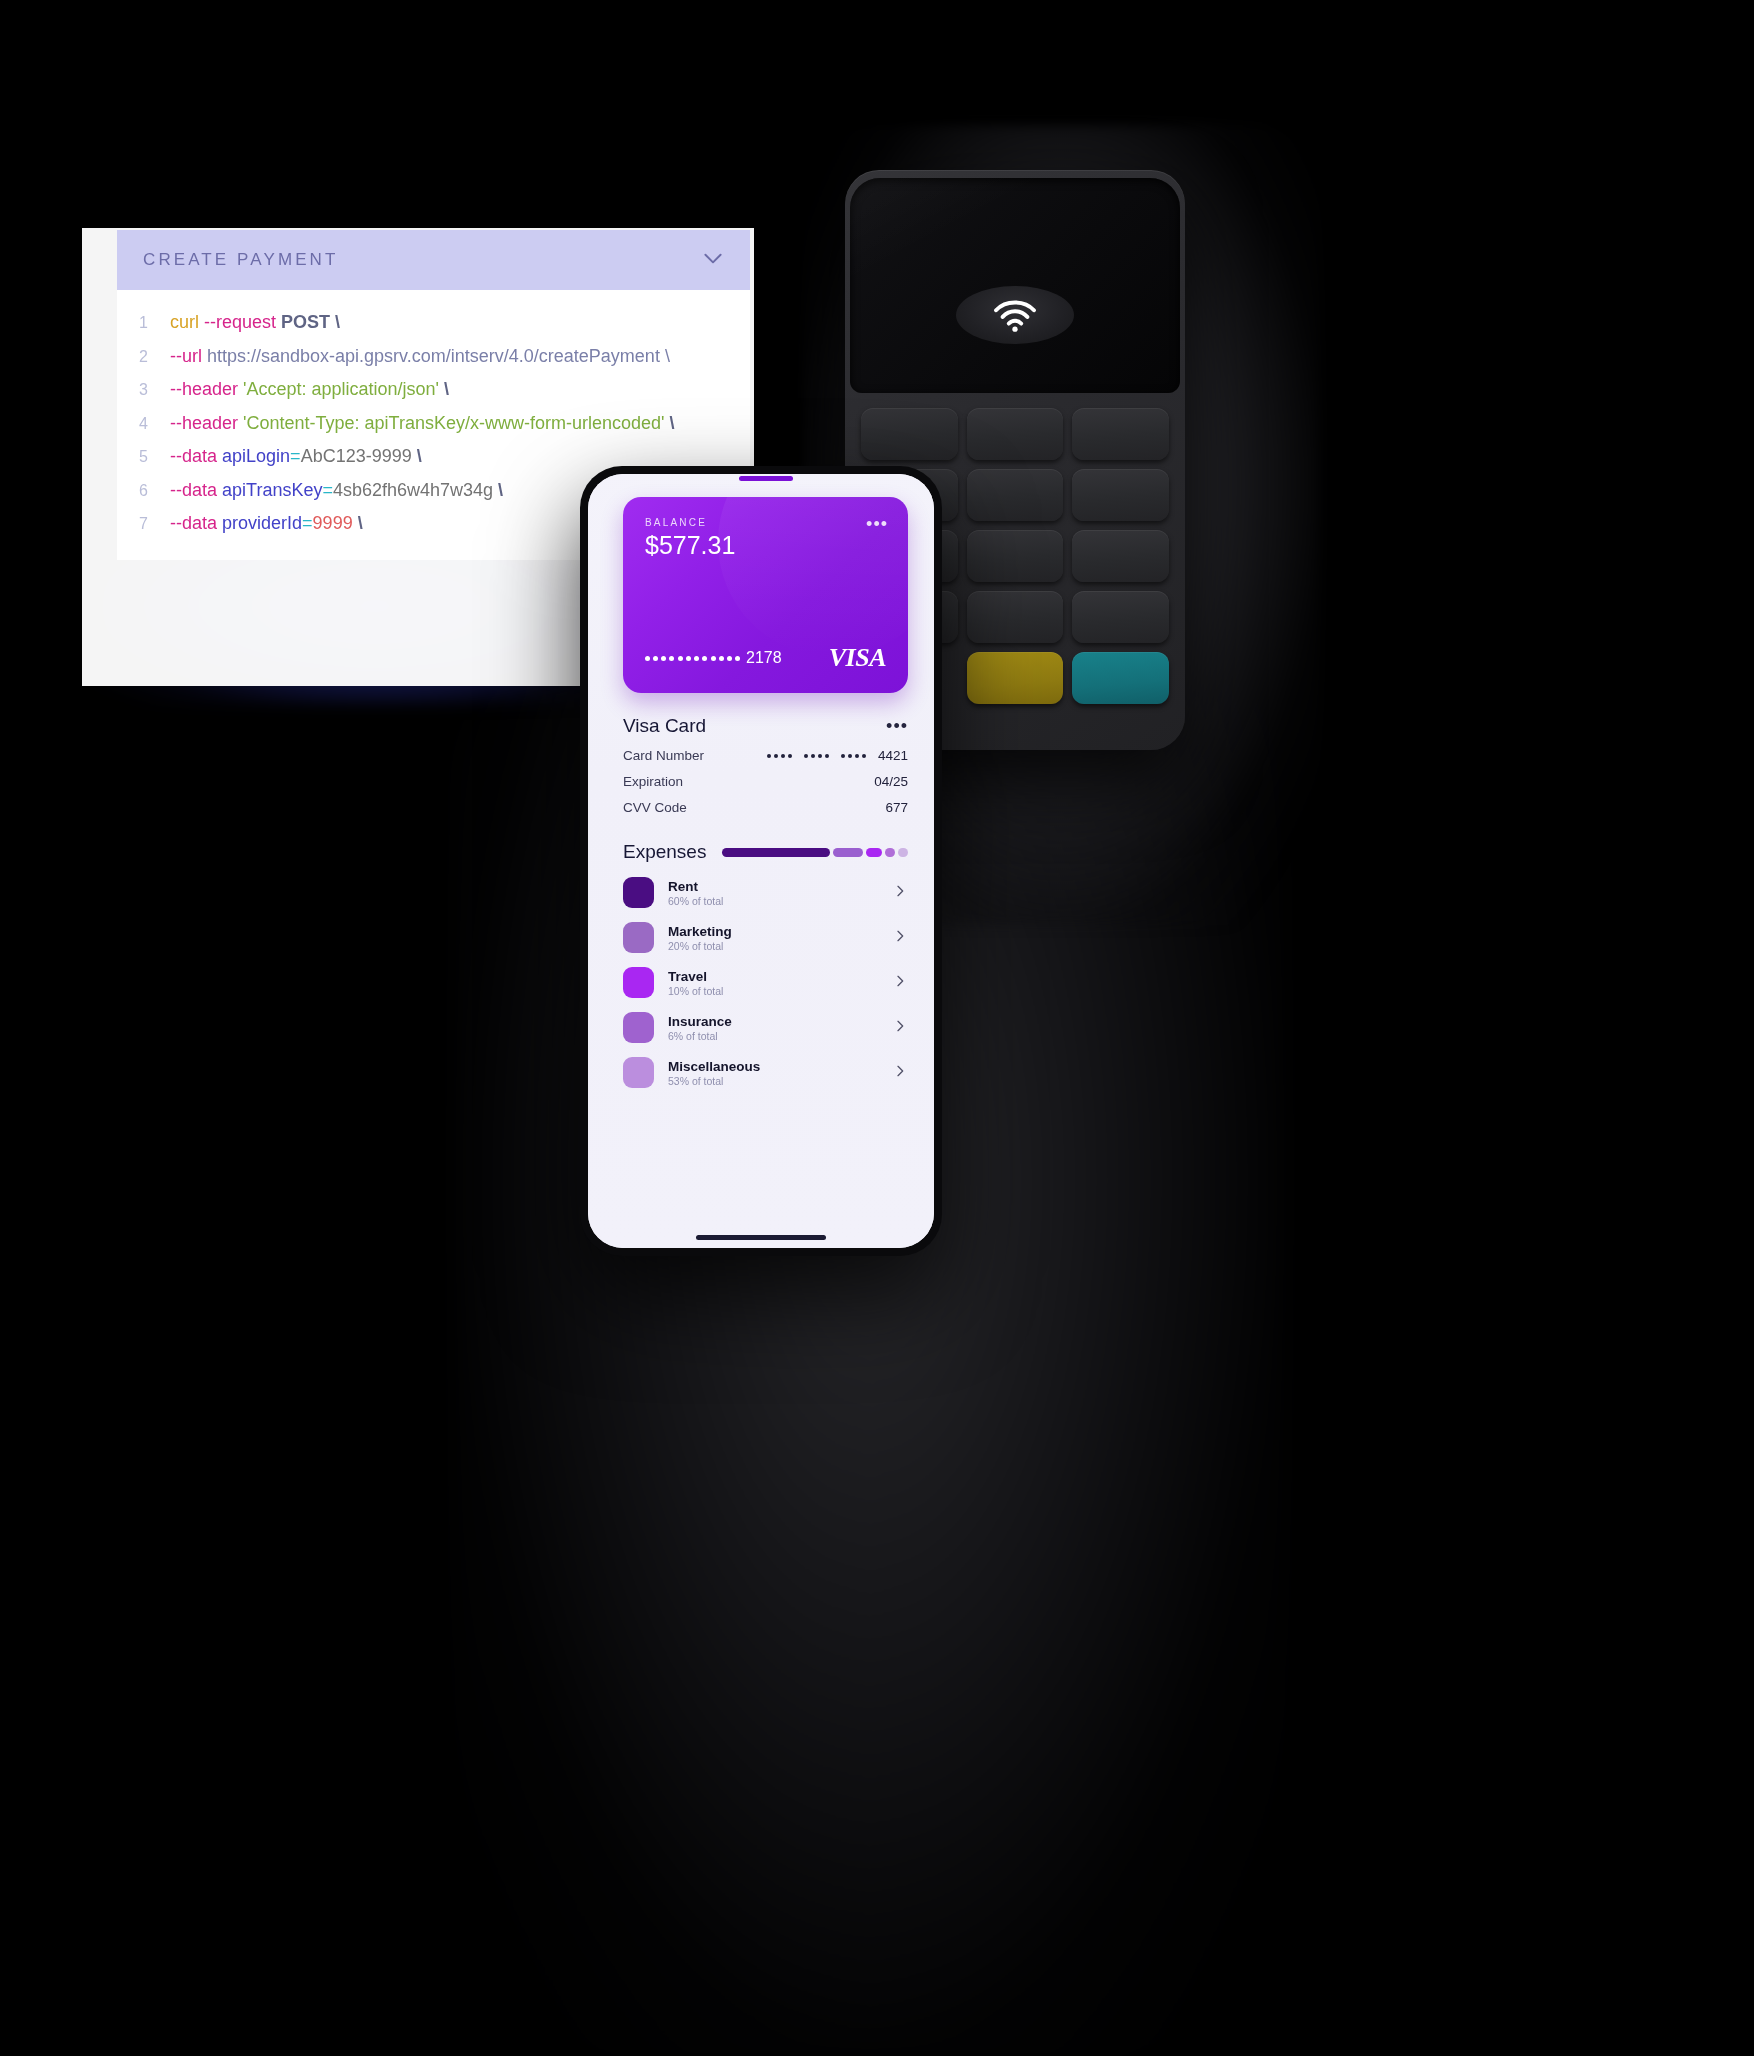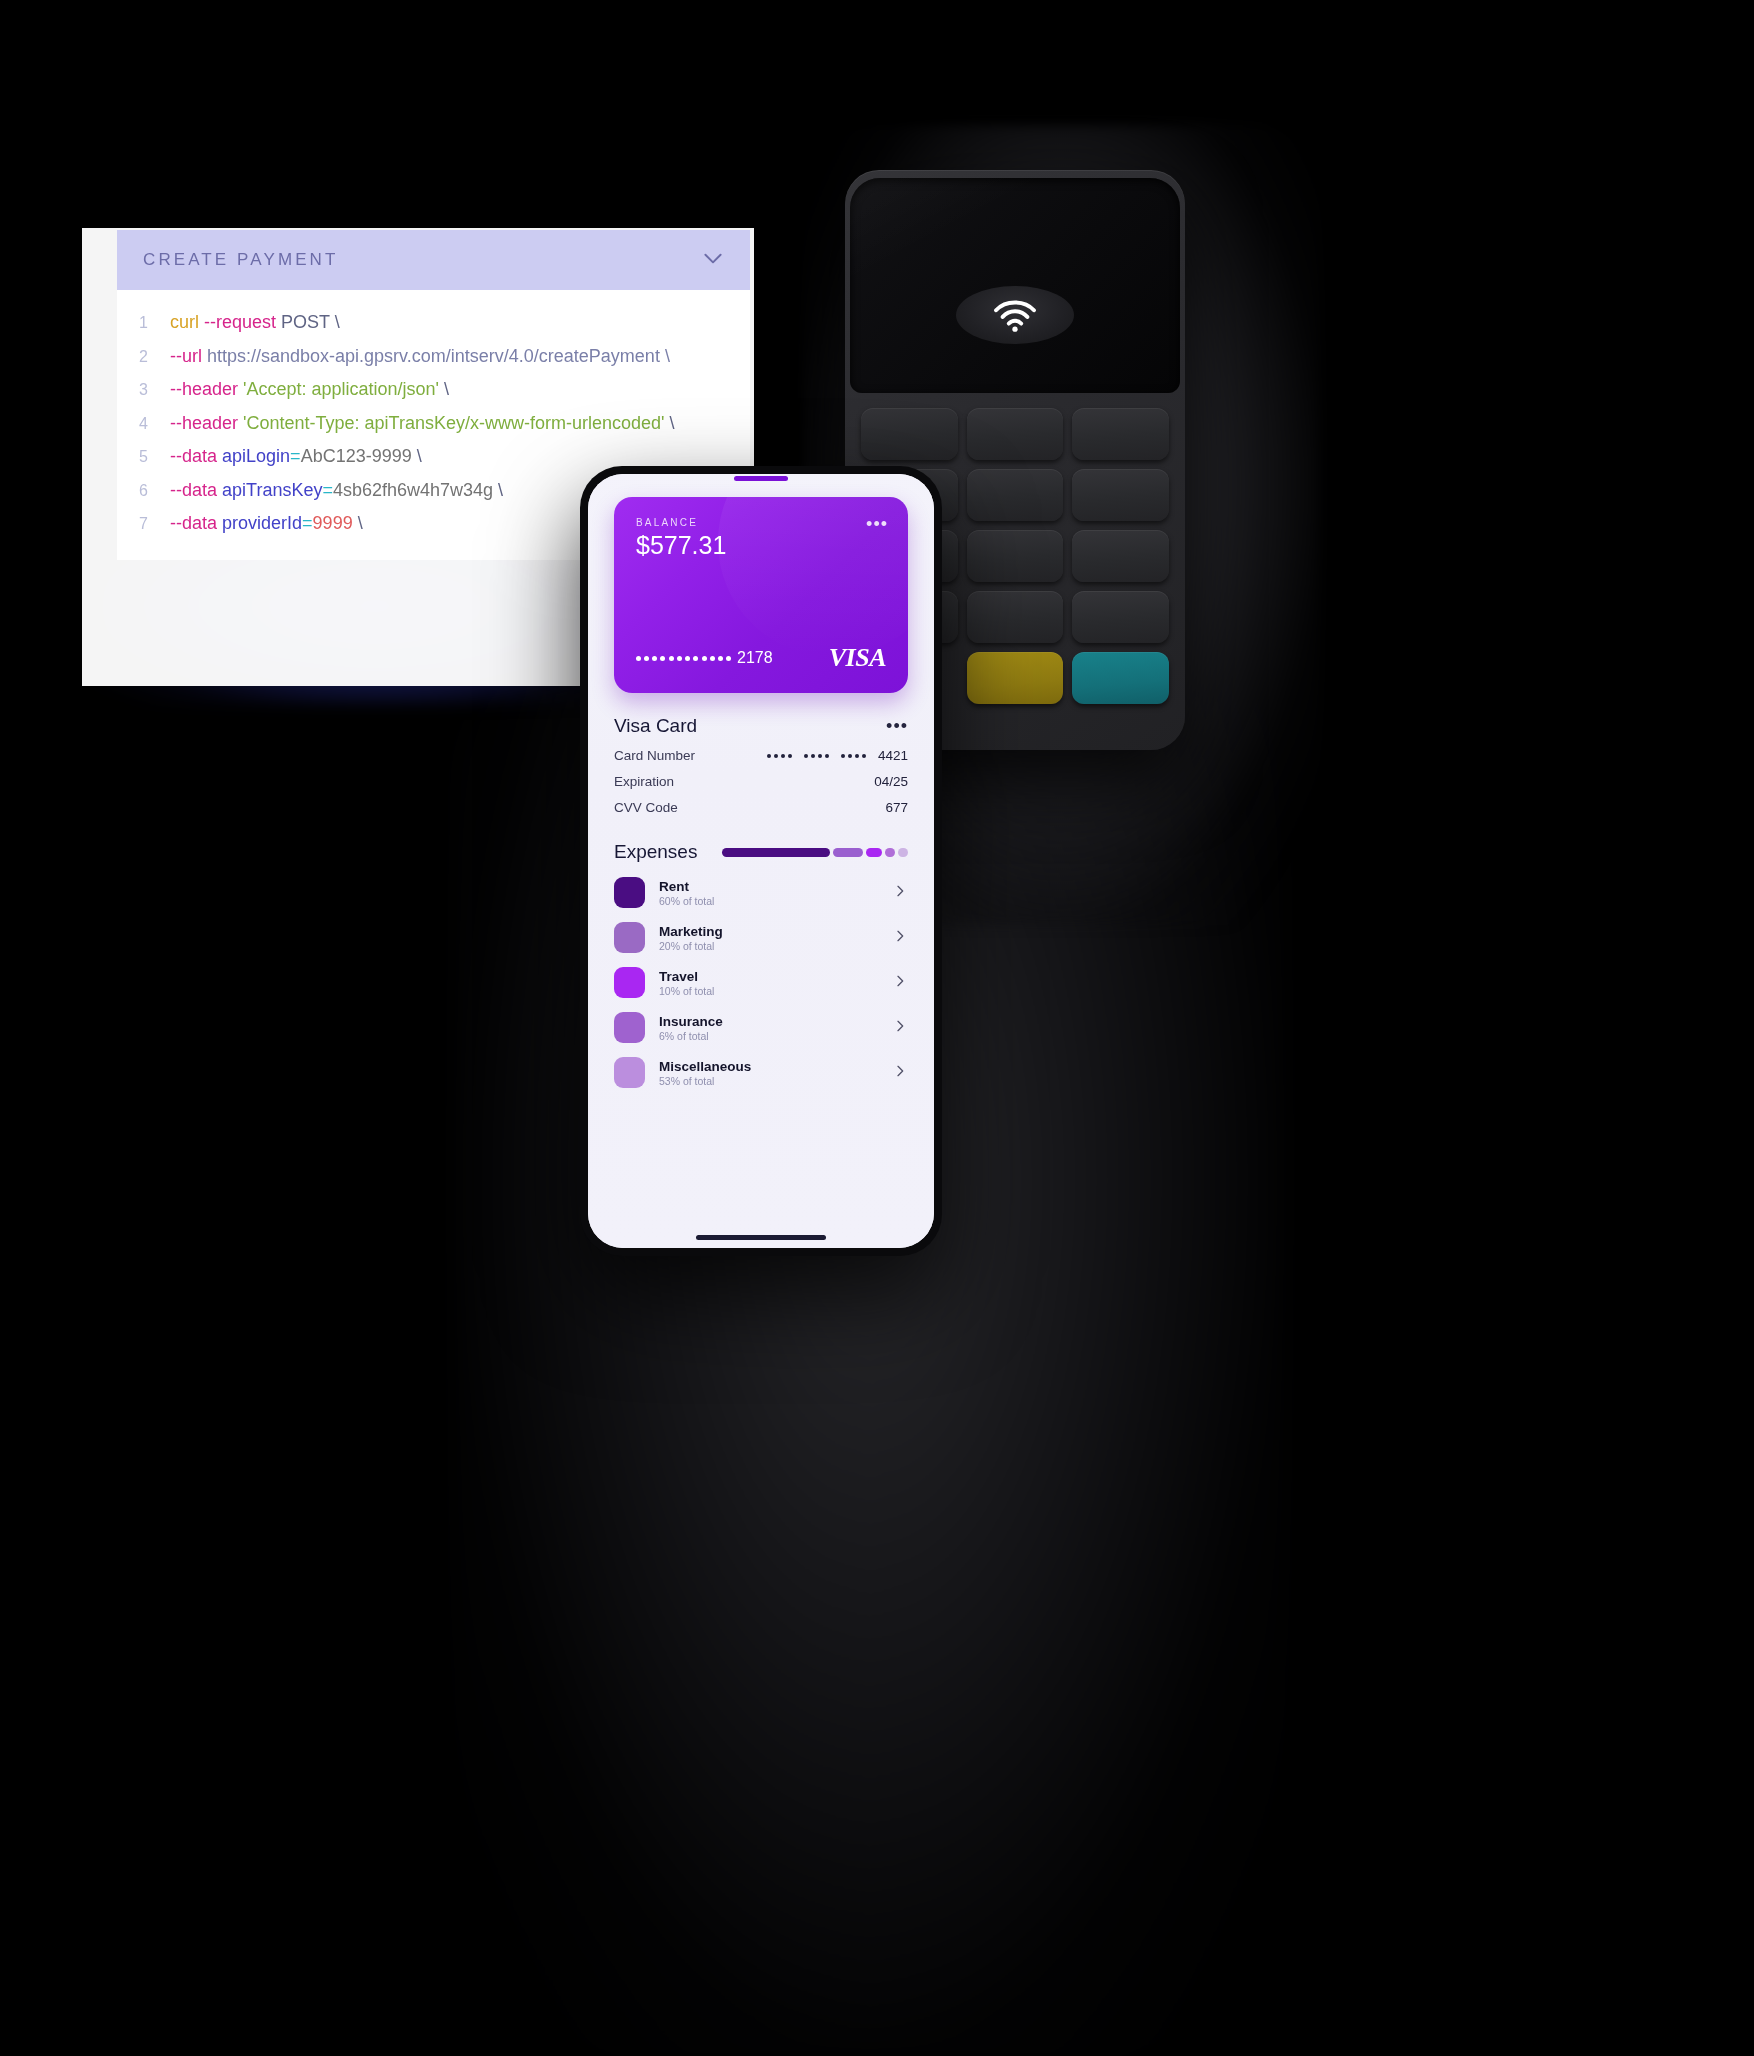--- a/index.html
+++ b/index.html
@@ -106,21 +106,21 @@
   .code-body { padding: 22px 0 0 0; }
   .code-line {
     display: flex; align-items: baseline;
     height: 33.5px; font-size: 18px;
     font-family: "Liberation Sans", sans-serif;
     white-space: nowrap;
   }
   .ln { width: 53px; text-align: left; padding-left: 22px; color: #b9bdd8; font-size: 16px; }
   .tok-cmd    { color: #d8a326; }
   .tok-flag   { color: #d6248b; font-weight: 500; }
-  .tok-plain  { color: #5f6484; }
+  .tok-plain  { color: #5f6484; font-weight: bold; }
   .tok-url    { color: #7a7fa8; }
   .tok-str    { color: #7fae3e; }
   .tok-key    { color: #4242c8; }
   .tok-eq     { color: #29b7c9; }
   .tok-val    { color: #737373; }
   .tok-num    { color: #e05a5a; }
 
   
   .phone {
     position: absolute; left: 580px; top: 466px;
@@ -151,21 +151,21 @@
     background: #fff;
     display: grid; grid-template-columns: 1fr 1fr; grid-template-rows: 1fr 1fr;
     place-items: center; padding: 9px; gap: 2px;
   }
   .dots-badge i { width: 6px; height: 6px; border-radius: 50%; background: #8a1fe0; display:block; }
   .sheet {
     flex: 1;
     background: linear-gradient(180deg, #f4f3fb 0%, #f1f0f9 40%, #f2f1fa 100%);
     border-radius: 26px 26px 0 0;
     margin-top: -16px;
-    padding: 12px 26px 0 26px;
+    padding: 12px 26px 0 35px;
     position: relative;
     overflow: hidden;
   }
   .grabber {
     width: 54px; height: 5px; border-radius: 3px;
     background: #7a10d6; margin: 6px auto 16px auto;
   }
   .visa-card {
     height: 196px;
     border-radius: 18px;

